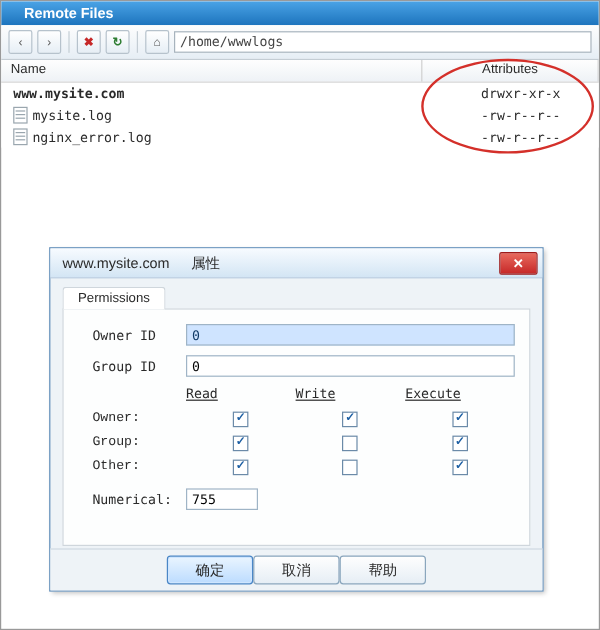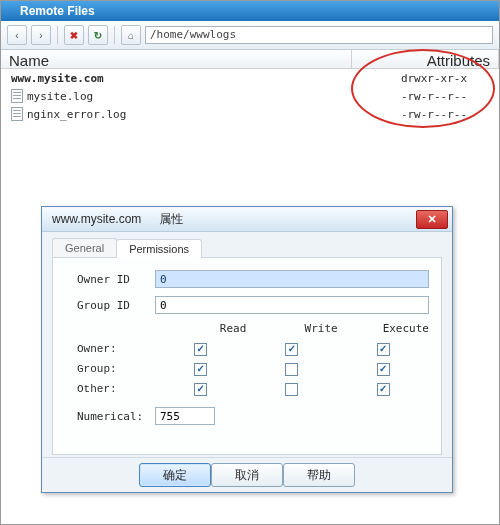--- a/index.html
+++ b/index.html
@@ -47,27 +47,27 @@
   .tbtn.green{color:#2e7d32;font-weight:bold;}
   .divider{width:1px;height:18px;background:#c4cdd4;margin:0 2px;}
   .addr{
     flex:1;height:16px;border:1px solid #a7b3bd;background:#fff;
     padding:0 4px;font-family:var(--mono);font-size:11px;line-height:16px;
     color:#444;
   }
   .headers{
     display:flex;height:18px;border-bottom:1px solid #d0d0d0;
     background:linear-gradient(#fefefe,#eef2f6);
-    font-size:15px;
+    font-size:11px;
   }
   .headers div{
     padding:2px 8px;border-right:1px solid #d0d0d0;
   }
   .col-name{flex:1;}
-  .col-attr{width:130px;text-align:right;}
+  .col-attr{width:130px;text-align:center;}
   .filelist{background:#fff;}
   .row{display:flex;align-items:center;height:18px;}
   .name-cell{flex:1;display:flex;align-items:center;gap:4px;padding-left:10px;font-family:var(--mono);}
   .attr-cell{width:130px;text-align:center;font-family:var(--mono);}
   .fico{width:12px;height:14px;display:block;position:relative;}
   .fico::before{content:"";position:absolute;inset:0;border:1px solid #9aa6ae;background:#fff;}
   .fico::after{content:"";position:absolute;left:2px;right:2px;top:3px;height:1px;background:#9aa6ae;box-shadow:0 3px 0 #9aa6ae,0 6px 0 #9aa6ae;}
   .bold{font-weight:bold;}
 
   
@@ -129,21 +129,21 @@
   .frow{display:flex;align-items:center;margin-bottom:8px;}
   .flabel{width:78px;font-family:var(--mono);}
   .ftext{
     flex:1;height:18px;border:1px solid #9fb4c6;background:#fff;
     padding:0 4px;font-family:var(--mono);font-size:11px;
     box-sizing:border-box;
   }
   .ftext.sel{background:#cfe4ff;color:#103a66;}
   .ftext.small{width:60px;flex:0 0 60px;}
   .perm-head{display:flex;margin:4px 0 4px 78px;font-family:var(--mono);}
-  .perm-head span{flex:1;text-align:right;}
+  .perm-head span{flex:1;text-align:left;text-decoration:underline;}
   .prow{display:flex;align-items:center;height:20px;}
   .prow .flabel{font-family:Liberation Mono, monospace;}
   .pc{flex:1;display:flex;justify-content:center;}
   .chk{
     width:13px;height:13px;border:1px solid #6b8aa8;background:#fff;
     display:flex;align-items:center;justify-content:center;
     font-size:10px;color:#1d5fa3;font-weight:bold;line-height:1;
     box-sizing:border-box;
   }
   .dlg-buttons{
@@ -209,21 +209,20 @@
   <div class="dlg-title">
     <span class="t1">www.mysite.com</span>
     <span>属性</span>
     <span class="spacer"></span>
     <div class="closebtn">
         <span>✕</span>
       </div>
   </div>
   <div class="dlg-body">
     <div class="tabs">
-      <div class="tab inactive">General</div>
       <div class="tab active">Permissions</div>
     </div>
     <div class="panel">
       <div class="frow">
         <div class="flabel">Owner ID</div>
         <input class="ftext sel" value="0" style="">
       </div>
       <div class="frow">
         <div class="flabel">Group ID</div>
         <input class="ftext" value="0" style="">

